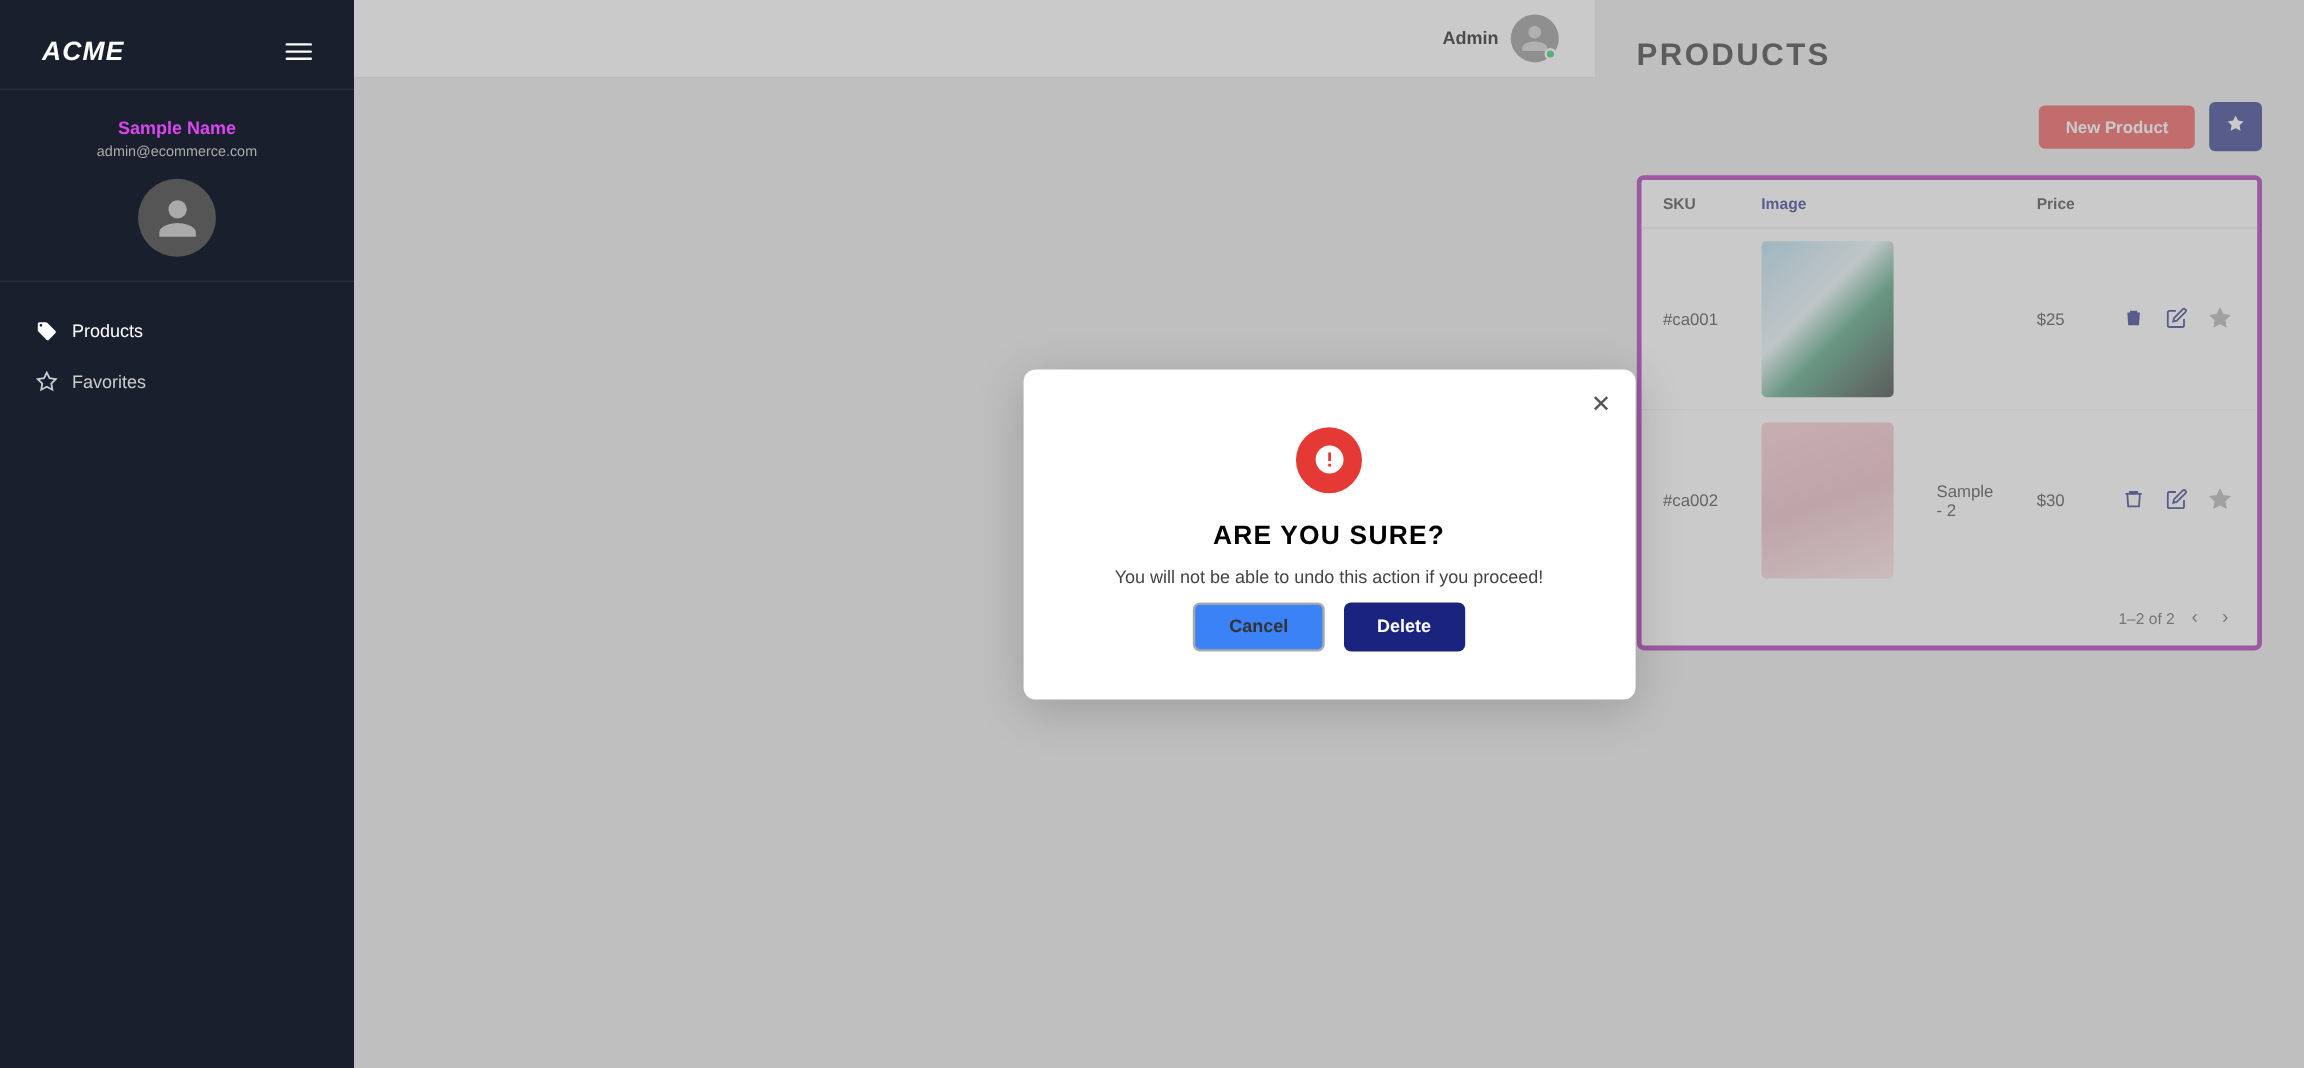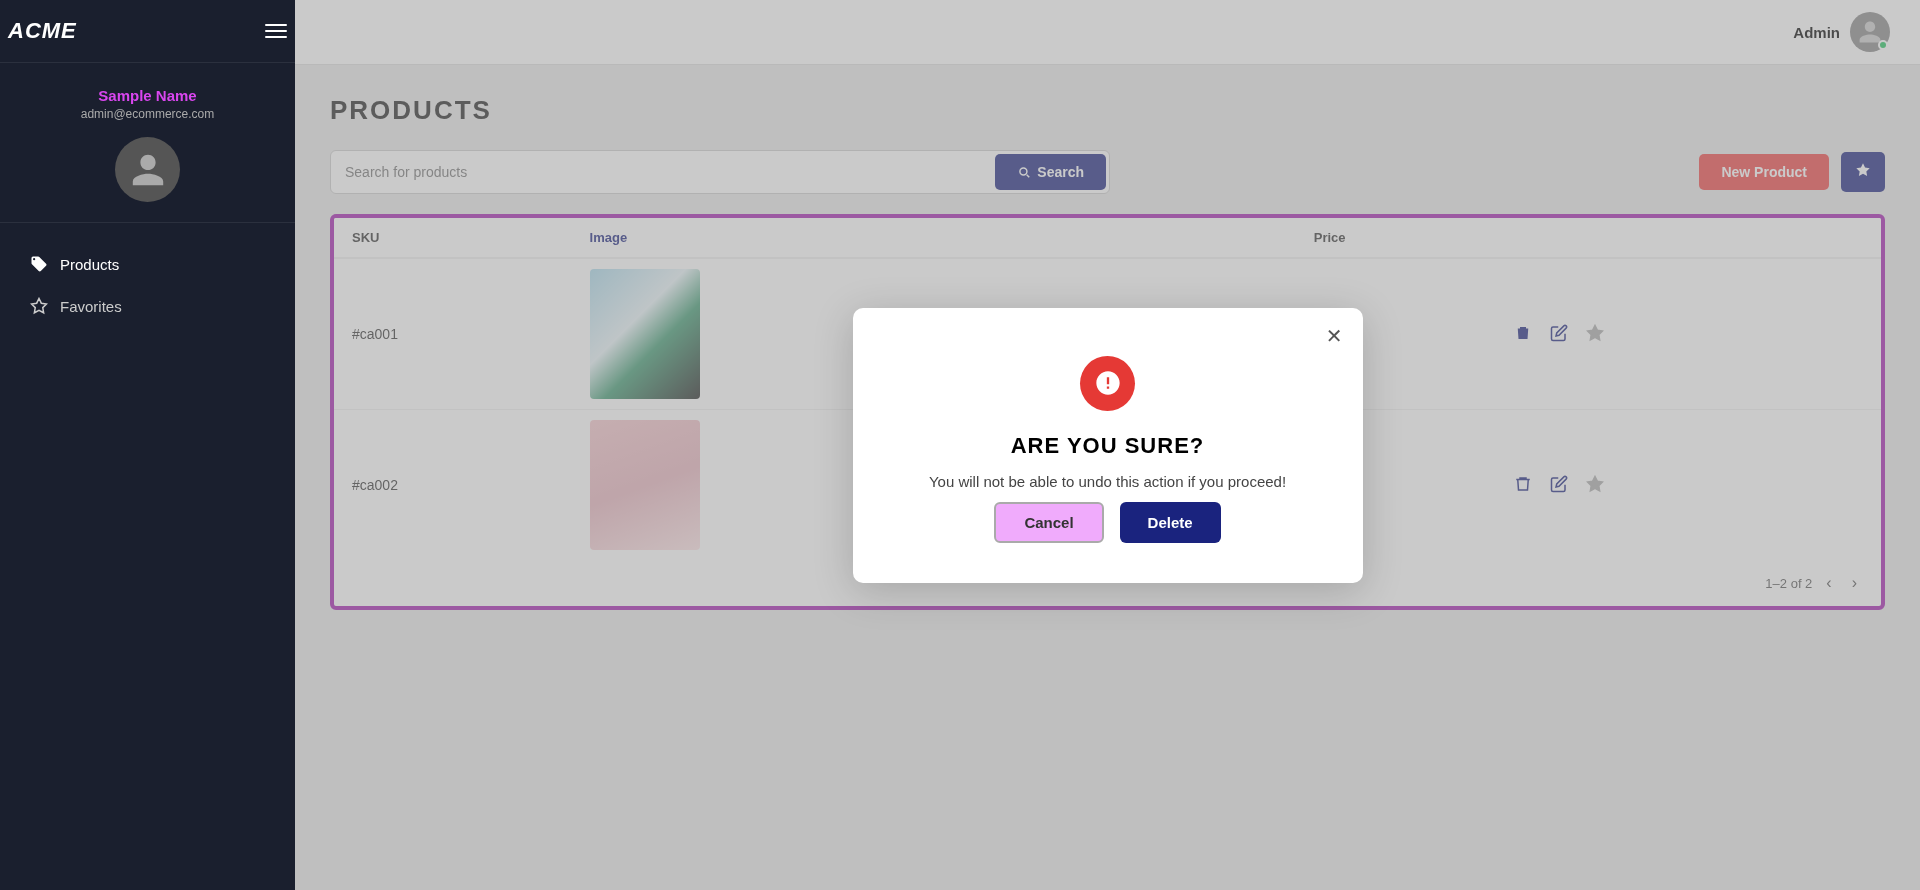--- a/index.html
+++ b/index.html
@@ -15,22 +15,23 @@
       flex-direction: column;
       align-items: center;
       padding: 0;
       z-index: 10;
     }
     .sidebar-header {
       width: 100%;
       display: flex;
       align-items: center;
       justify-content: space-between;
-      padding: 18px 8px;
+      padding: 18px 35px;
       border-bottom: 1px solid rgba(255,255,255,0.08);
+      margin-top: 12px;
     }
     .sidebar-logo {
       font-size: 22px;
       font-weight: 900;
       color: #fff;
       letter-spacing: 1px;
       font-style: italic;
     }
     .sidebar-menu-icon {
       display: flex; flex-direction: column; gap: 4px; cursor: pointer;
@@ -82,21 +83,21 @@
       cursor: pointer;
       transition: background 0.15s;
     }
     .sidebar-nav-item.active { color: #fff; }
     .sidebar-nav-item svg { width: 18px; height: 18px; }
 
     
     .main {
       flex: 1;
       display: flex;
-      flex-direction: column;
+      flex-direction: row;
       background: #e8e8e8;
       position: relative;
     }
 
     
     .topbar {
       width: 100%;
       background: #fff;
       height: 65px;
       display: flex;
@@ -337,21 +338,21 @@
       text-align: center;
       margin-bottom: 12px;
     }
     .modal-actions {
       display: flex;
       gap: 16px;
     }
     .btn-cancel {
       padding: 10px 28px;
       border: 2px solid #aaa;
-      background: #f0abfc;
+      background: #3b82f6;
       border-radius: 6px;
       font-size: 15px;
       font-weight: 600;
       cursor: pointer;
       color: #333;
     }
     .btn-delete {
       padding: 10px 28px;
       border: none;
       background: #1a237e;
@@ -410,29 +411,20 @@
         </svg>
         <div class="topbar-avatar-dot"></div>
       </div>
     </div>
   </div>
 
   <div class="content">
     <div class="page-title">PRODUCTS</div>
 
     <div class="toolbar">
-      <div class="search-box">
-        <input class="search-input" type="text" placeholder="Search for products" style="">
-        <button class="search-btn">
-          <svg width="14" height="14" viewBox="0 0 24 24" fill="white">
-            <path d="M21 21l-4.35-4.35M17 11A6 6 0 1 1 5 11a6 6 0 0 1 12 0z" stroke="white" stroke-width="2.5" fill="none"></path>
-          </svg>
-          <span>Search</span>
-        </button>
-      </div>
       <button class="new-product-btn">
         <span>New Product</span>
       </button>
       <button class="fav-btn">
         <svg width="16" height="16" viewBox="0 0 24 24" fill="white">
           <polygon points="12 2 15.09 8.26 22 9.27 17 14.14 18.18 21.02 12 17.77 5.82 21.02 7 14.14 2 9.27 8.91 8.26 12 2"></polygon>
         </svg>
       </button>
     </div>
 

